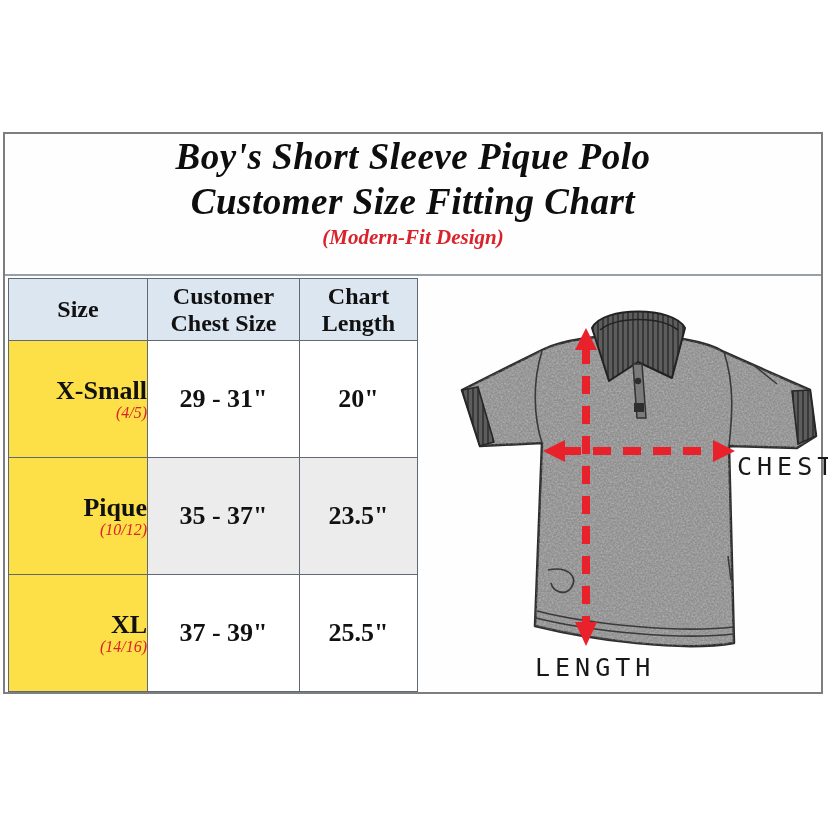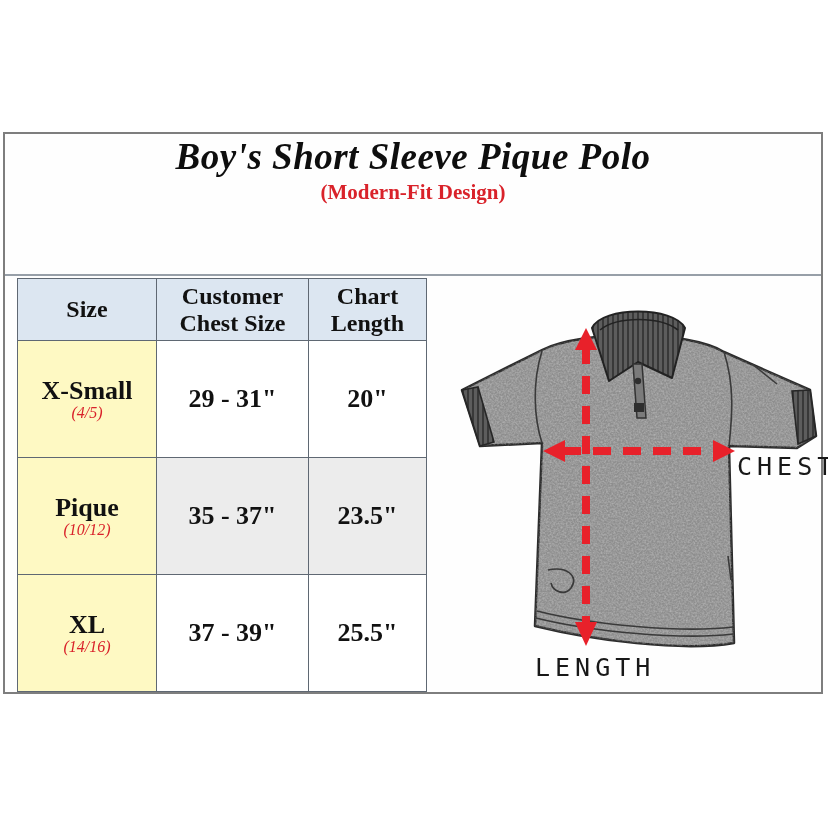--- a/index.html
+++ b/index.html
@@ -17,57 +17,58 @@
     height:142px; box-sizing:border-box;
     border-bottom:2px solid #979fa8;
     padding-top:0; text-align:center;
   }
   .title-line {
     font-weight:bold; font-style:italic;
     font-size:37px; line-height:45px;
     color:#0e0e0e; letter-spacing:0.5px;
   }
   .subtitle {
-    font-weight:bold; 
+    font-weight:bold; font-style:italic;
     font-size:21px; line-height:27px; color:#d9222a;
   }
   .content { position:absolute; top:144px; left:0; right:0; bottom:0; }
   table.size-table {
     border-collapse:collapse; table-layout:fixed;
     width:409px; height:414px;
-    position:absolute; left:12px; top:0;
+    position:absolute; left:3px; top:0;
   }
   .size-table th, .size-table td {
     border:1px solid #5f6873; padding:0;
     text-align:center; vertical-align:middle;
   }
   .size-table thead th {
     background:#dce6f1; height:61px;
     font-weight:bold; font-size:24px; line-height:27px; color:#111;
   }
   .size-table td { height:58px; }
-  td.size-cell { background:#fef9c3; }
+  td.size-cell { background:#fde047;text-align:right; }
   .size-name { font-weight:bold; font-size:26px; line-height:27px; color:#111; }
   .size-age  { font-weight:normal; font-style:italic; font-size:16px; line-height:17px; color:#d9222a; }
   td.val { font-weight:bold; font-size:26px; color:#111; background:#ffffff; }
   tr.alt td.val { background:#ececec; }
   .shirt-panel { position:absolute; left:409px; top:0; width:407px; height:414px;padding-left:18px; }
   .shirt-panel svg { width:100%; height:100%; display:block; }
   .diagram-label {
     font-family:"DejaVu Sans Mono", monospace;
     font-size:25px; letter-spacing:5px; fill:#181818;
   }
 </style>
 </head>
 <body>
 
 <div class="chart-box">
 
   <div class="title-block">
     <div class="title-line">Boy's Short Sleeve Pique Polo</div>
+    <div class="title-line">Customer Size Fitting Chart</div>
     <div class="subtitle">(Modern-Fit Design)</div>
   </div>
 
   <div class="content">
 
     <table class="size-table">
       <colgroup>
           <col style="width:139px">
           <col style="width:152px">
           <col style="width:118px">

